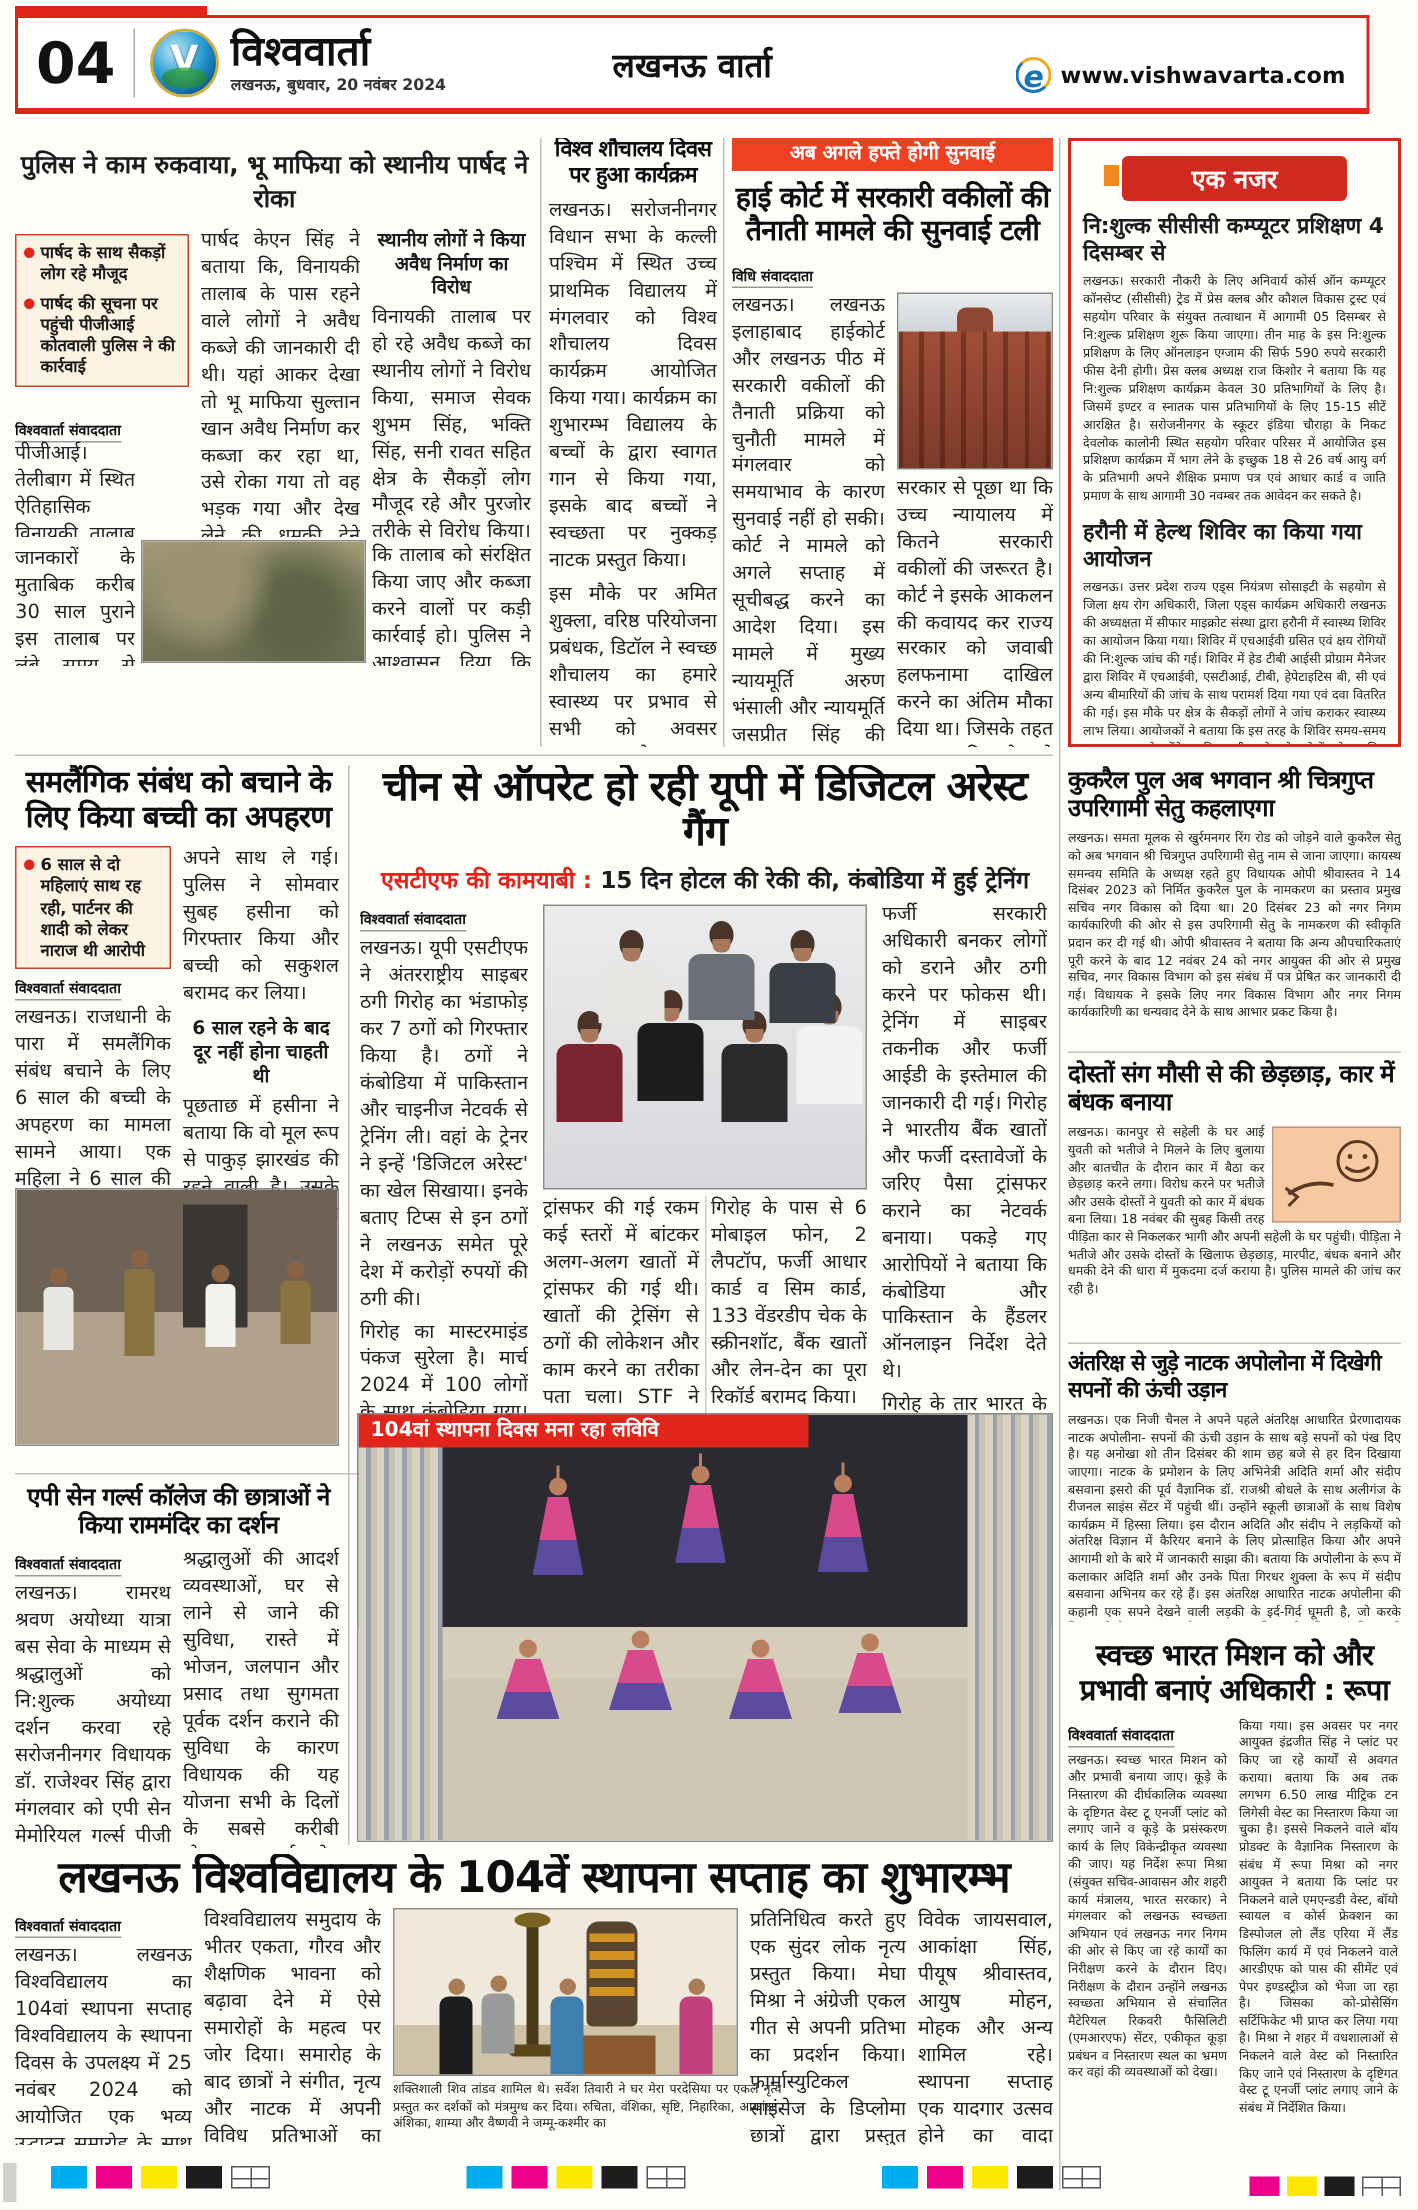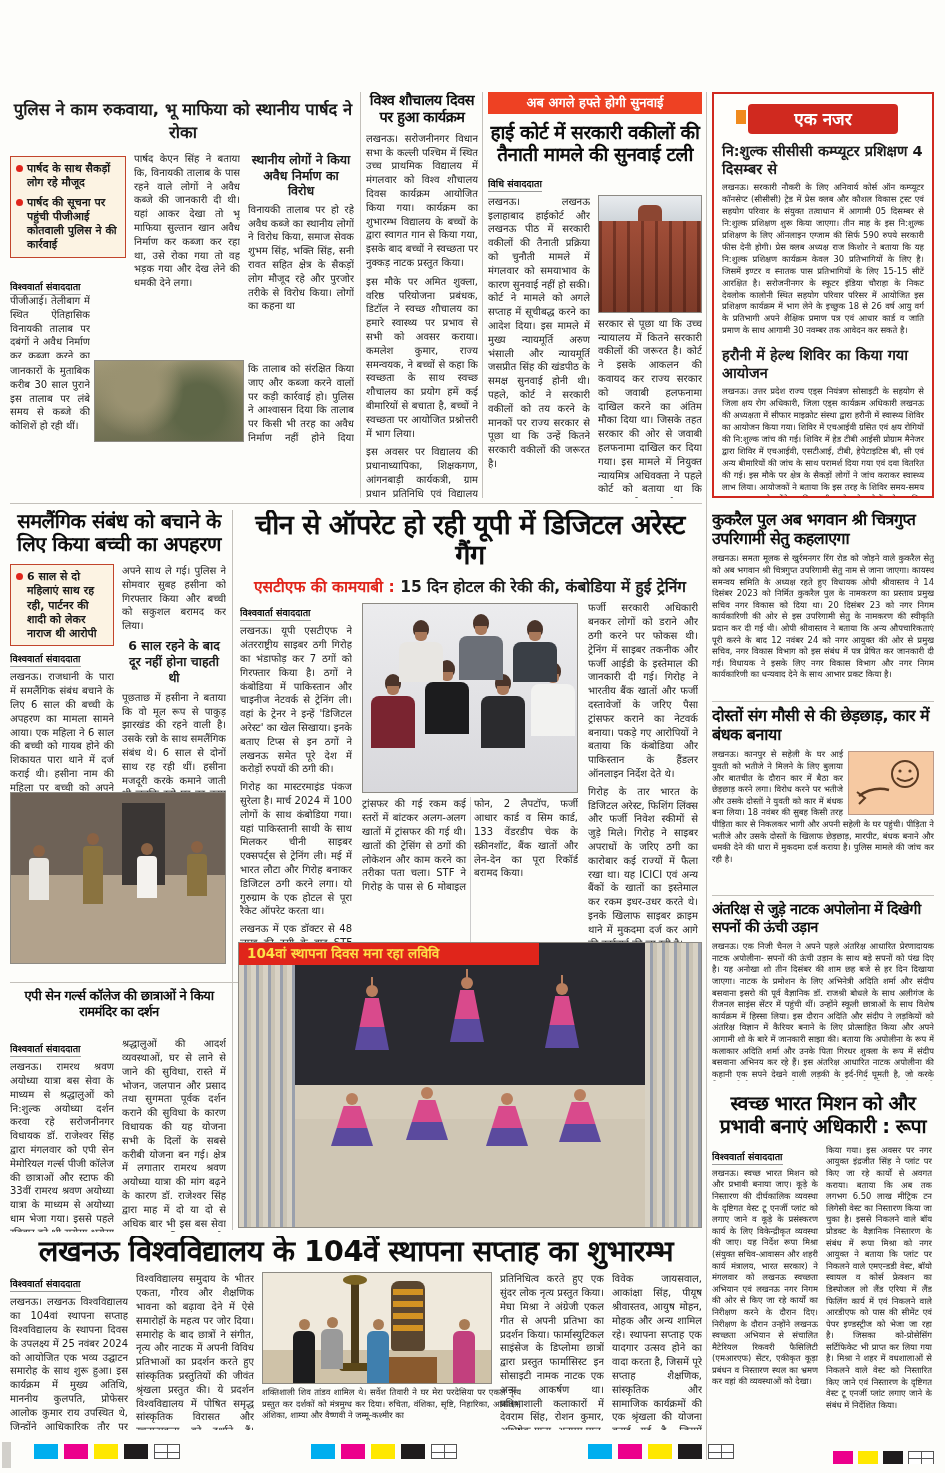--- a/index.html
+++ b/index.html
@@ -20,21 +20,21 @@
   .dateline { font-size:10.5px; font-weight:bold; color:#333; margin-top:3px; }
   .section-title { position:absolute; left:0; right:0; text-align:center; font-size:22px; font-weight:bold; color:#111; }
   .website-wrap { position:absolute; right:14px; bottom:10px; display:flex; align-items:center; gap:6px; }
   .e-icon { width:24px; height:24px; border-radius:50%; color:#1b75bb; font-weight:bold; font-style:italic; font-size:20px; text-align:center; line-height:22px; border:2px solid #f4a81d; border-left-color:#1b75bb; border-bottom-color:#1b75bb; }
   .website { font-size:15px; font-weight:bold; color:#101010; }
 
   
   .art { position:absolute; overflow:hidden; }
   .h-big { font-weight:bold; text-align:center; color:#0e0e0e; letter-spacing:-.5px; }
   .byline { font-weight:bold; font-size:9.5px; color:#111; border-bottom:1px solid #999; display:inline-block; padding-bottom:1px; margin-bottom:3px; }
-  .bt { font-size:10px; line-height:1.38; text-align:justify; color:#222; }
+  .bt { font-size:13px; line-height:1.38; text-align:justify; color:#222; }
   .vr { position:absolute; width:1px; background:#c3c0ba; }
   .hr { position:absolute; height:1px; background:#c3c0ba; }
   .bullet-box { border:1.5px solid #c2452c; background:#fcf3e3; padding:5px 5px 4px 5px; }
   .bullet-item { position:relative; padding-left:11px; font-size:11px; font-weight:bold; line-height:1.3; margin-bottom:5px; color:#1a1a1a; }
   .bullet-dot { position:absolute; left:0; top:3px; width:7px; height:7px; border-radius:50%; background:#e0251b; }
   .photo { position:relative; overflow:hidden; border:1px solid #8d8a83; }
   .capline { font-size:8.4px; line-height:1.35; text-align:justify; color:#222; }
 
   
   .tb-head { font-size:39px; line-height:1.07; }
@@ -103,31 +103,31 @@
   .gman .gh { width:16px; height:18px; border-radius:50% 50% 45% 45%; background:#4a342a; margin:0 auto; }
   .gman .gface { width:12px; height:9px; background:#a9785a; margin:-6px auto 0; border-radius:0 0 5px 5px; }
   .gman .gt { width:44px; height:52px; border-radius:8px 8px 0 0; margin-top:1px; }
   .da-mid { position:absolute; left:124px; top:196px; width:216px; height:182px; overflow:hidden; column-count:2; column-gap:8px; column-rule:1px solid #ccc; }
   .da-col3 { position:absolute; left:350px; top:0; width:110px; height:380px; overflow:hidden; }
   .art-kukrail, .art-molest { border-bottom:1px solid #c3c0ba; padding-bottom:6px; }
   .cartoon { float:right; width:86px; height:64px; margin:2px 0 3px 5px; background:#f6c9a2; border:1px solid #b98; }
   .apol-h { font-size:14.5px; }
 
   
-  .as-head { font-size:13px; line-height:1.2; margin-bottom:18px; }
+  .as-head { font-size:16px; line-height:1.2; margin-bottom:5px; }
   .as-cols { position:relative; height:212px; }
   .as-c1 { position:absolute; left:0; top:0; width:104px; height:212px; overflow:hidden; }
   .as-c2 { position:absolute; left:112px; top:0; width:104px; height:212px; overflow:hidden; }
 
   
   .dance { position:absolute; left:238px; top:942px; width:464px; height:286px; }
   .stage-bg { position:absolute; inset:0; background:linear-gradient(#2a2a30 0 50%, #d6cdbb 50% 62%, #cfc6b4 62% 100%); }
   .curtain { position:absolute; top:0; bottom:0; width:56px; background:repeating-linear-gradient(90deg,#d8d2c4 0 5px,#9aa0ac 5px 8px,#c9c3b4 8px 12px); }
   .curtain.left { left:0; } .curtain.right { right:0; }
-  .cap-strip { position:absolute; left:0; top:-2px; width:300px; height:24px; background:#e0251b; color:#fde047; font-size:13.5px; font-weight:bold; line-height:24px; padding-left:8px; z-index:3; }
+  .cap-strip { position:absolute; left:0; top:-2px; width:300px; height:24px; background:#e0251b; color:#ffffff; font-size:13.5px; font-weight:bold; line-height:24px; padding-left:8px; z-index:3; }
   .dancer { position:absolute; width:46px; }
   .dancer .dh { width:12px; height:12px; border-radius:50%; background:#b97f5e; margin:0 auto; }
   .dancer .db { width:34px; height:52px; margin:1px auto 0; clip-path:polygon(30% 0, 70% 0, 100% 100%, 0 100%); background:linear-gradient(180deg,#d94a8c 0 55%, #5b4a9e 55% 100%); }
   .dancer .da-arms { position:absolute; left:50%; top:-8px; width:2px; height:14px; background:#b97f5e; transform:translateX(-50%); }
   .dancer.seated .db { height:40px; width:42px; }
 
   
   .sw-head { font-size:19.5px; line-height:1.2; margin-bottom:6px; }
   .sw-cols { position:relative; height:300px; }
   .sw-c1 { position:absolute; left:0; top:0; width:106px; height:300px; overflow:hidden; }
@@ -163,20 +163,37 @@
   .reg { width:26px; height:15px; border:1.5px solid #555; position:relative; background:#fff; }
   .reg::before { content:""; position:absolute; left:50%; top:0; bottom:0; width:1px; background:#555; }
   .reg::after { content:""; position:absolute; top:50%; left:0; right:0; height:1px; background:#555; }
   .edge-bar { position:absolute; width:9px; height:26px; background:#d2d0cb; }
 </style>
 </head>
 <body>
 
 <div id="page">
 
+  <div class="header-box">
+    <div class="header-accent"></div>
+    <div class="page-number">04</div>
+    <div class="hdr-div"></div>
+    <div class="logo">
+        <span>V</span>
+      </div>
+    <div class="masthead-block">
+      <div class="masthead">विश्ववार्ता</div>
+      <div class="dateline">लखनऊ,  बुधवार, 20 नवंबर 2024</div>
+    </div>
+    <div class="section-title">लखनऊ वार्ता</div>
+    <div class="website-wrap">
+      <span class="e-icon">e</span>
+      <span class="website">www.vishwavarta.com</span>
+    </div>
+  </div>
 
   <div class="art" style="left:10px; top:90px; width:346px; height:410px;">
     <div class="tb-sub">पुलिस ने काम रुकवाया,  भू माफिया को स्थानीय पार्षद ने रोका</div>
     <div class="tb-zone">
       <div class="bullet-box tb-bb">
         <div class="bullet-item"><span class="bullet-dot"></span><span>पार्षद के साथ सैकड़ों लोग रहे मौजूद</span></div>
         <div class="bullet-item" style="margin-bottom:0;"><span class="bullet-dot"></span><span>पार्षद की सूचना पर पहुंची पीजीआई कोतवाली पुलिस ने की कार्रवाई</span></div>
       </div>
       <div class="byline tb-byline">विश्ववार्ता संवाददाता</div>
       <div class="bt tb-colL">पीजीआई। तेलीबाग में स्थित ऐतिहासिक विनायकी तालाब पर दबंगों ने अवैध निर्माण कर कब्जा करने का प्रयास किया। पार्षद की सूचना पर पहुंची पुलिस ने काम रुकवाया।</div>

